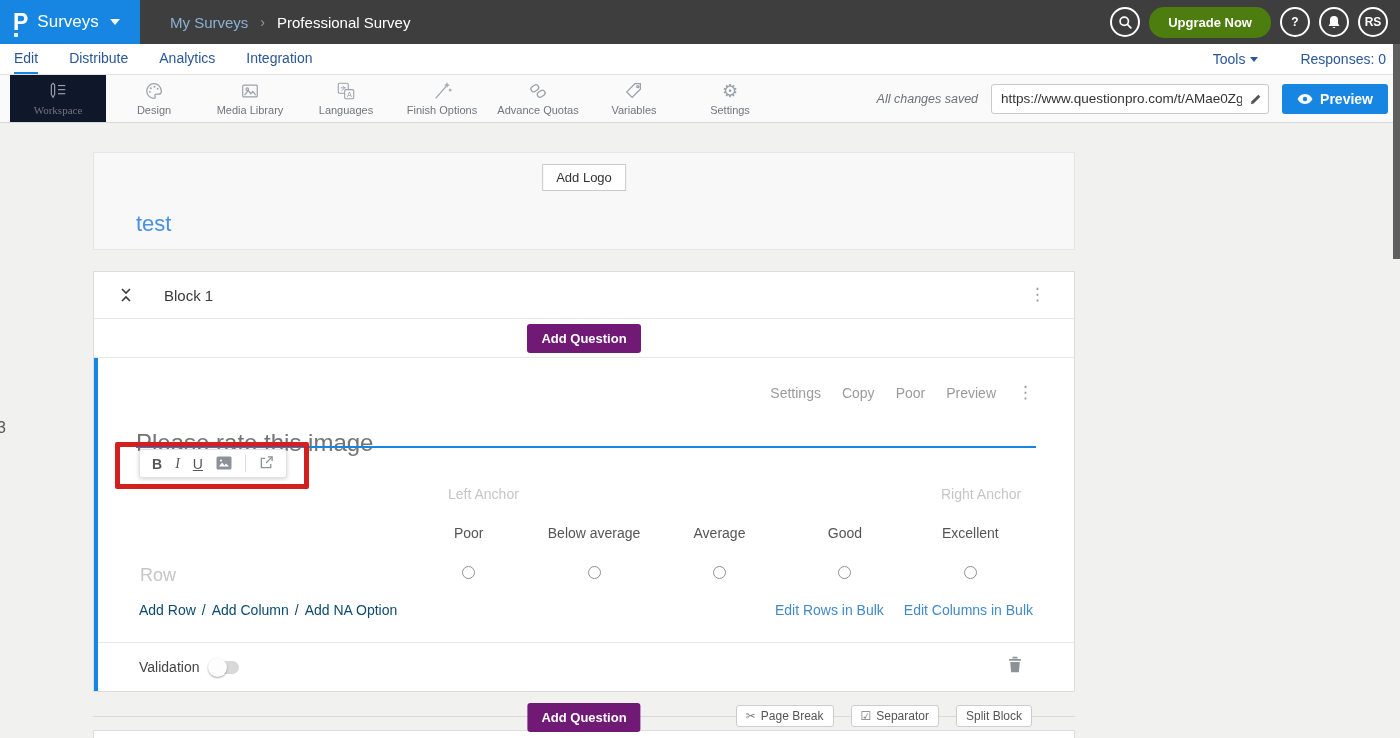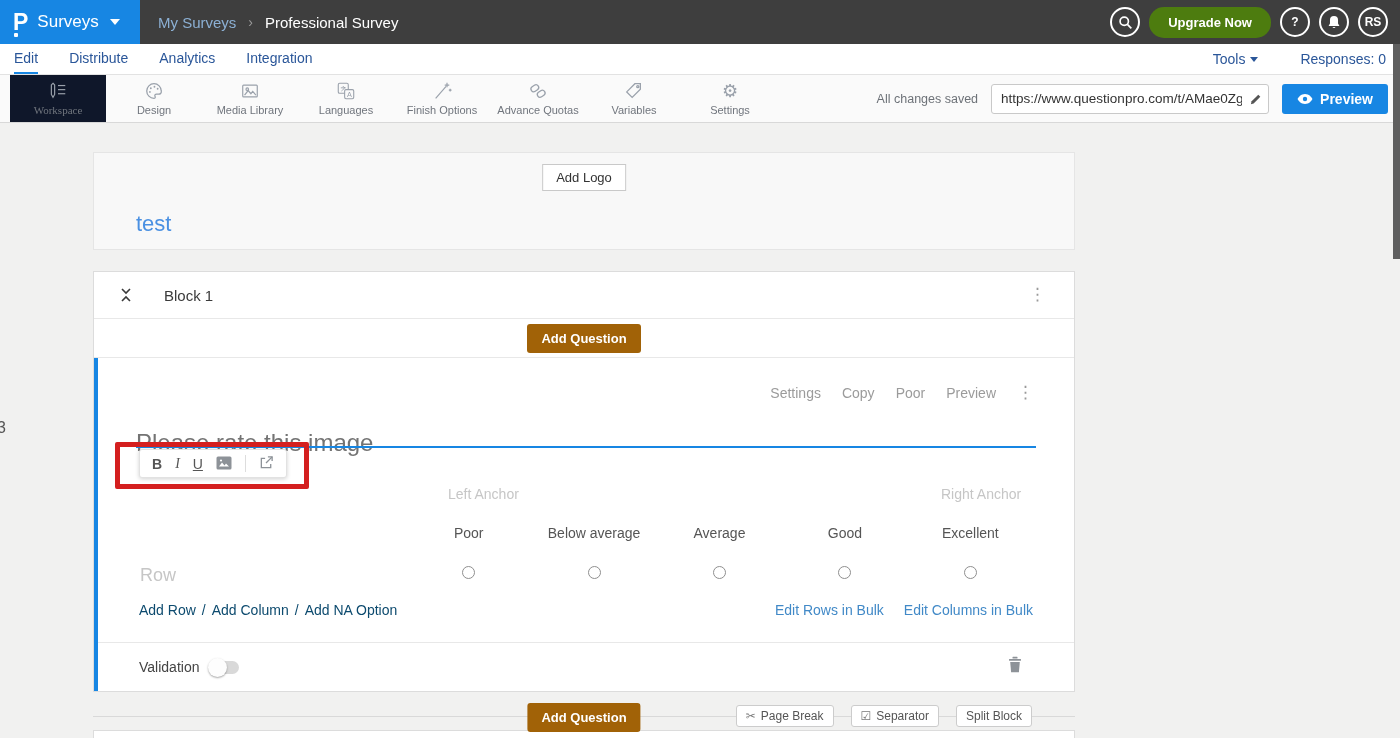--- a/index.html
+++ b/index.html
@@ -8,21 +8,21 @@
 
   
   .topbar { height:44px; background:#3e3e3e; display:flex; align-items:center; position:relative; }
   .logo-area { width:140px; height:44px; background:#1786e3; display:flex; align-items:center;
                padding-left:13px; gap:9px; cursor:pointer; }
   .logo-mark { position:relative; color:#fff; font-size:23px; font-weight:bold; line-height:22px; }
   .logo-mark::after { content:""; position:absolute; left:1px; bottom:-4px; width:4px; height:4px; background:#fff; border-radius:1px; }
   .logo-label { color:#fff; font-size:17px; }
   .caret-down { width:0; height:0; border-left:5px solid transparent; border-right:5px solid transparent;
                 border-top:6px solid #fff; margin-left:2px; }
-  .breadcrumb { margin-left:18px; display:flex; align-items:flex-start; gap:12px; font-size:15px; }
+  .breadcrumb { margin-left:30px; display:flex; align-items:flex-start; gap:12px; font-size:15px; }
   .crumb-parent { color:#8cb0d4; cursor:pointer; }
   .crumb-sep { color:#9a9a9a; font-size:14px; }
   .crumb-current { color:#fff; }
   .topbar-right { position:absolute; right:12px; top:0; height:44px; display:flex; align-items:center; gap:9px; }
   .circle-btn { width:30px; height:30px; border:2px solid #fff; border-radius:50%;
                 display:flex; align-items:center; justify-content:center;
                 color:#fff; font-weight:bold; font-size:12px; background:transparent; cursor:pointer; }
   .upgrade-btn { background:#4d7c0f; color:#fff; font-weight:bold; font-size:13px;
                  border:none; border-radius:15px; padding:8px 19px; cursor:pointer; }
 
@@ -39,21 +39,21 @@
 
   
   .toolbar { height:48px; background:#fafafa; border-bottom:1px solid #d8d8d8; display:flex;
              align-items:stretch; position:relative; padding-left:10px; }
   .tool-item { width:96px; display:flex; flex-direction:column; align-items:center; justify-content:center;
                gap:3px; cursor:pointer; }
   .tool-item.active { background:#0f172a;font-family:Liberation Serif, serif; }
   .tool-label { font-size:11px; color:#70757d; white-space:nowrap; }
   .gear-glyph { font-size:18px; line-height:20px; color:#9aa1ab; }
   .toolbar-right { position:absolute; right:12px; top:0; height:47px; display:flex; align-items:center; gap:13px; }
-  .save-status { font-size:12.5px; color:#6d7278; }
+  .save-status { font-style:italic; font-size:12.5px; color:#6d7278; }
   .url-wrap { position:relative; }
   .url-input { width:278px; height:30px; border:1px solid #c9c9c9; border-radius:3px; font-size:13.5px;
                color:#333; padding:0 26px 0 9px; background:#fff; font-family:"Liberation Sans",sans-serif; }
   .pencil-icon { position:absolute; right:7px; top:8px; cursor:pointer; }
   .preview-btn { background:#1786e3; color:#fff; border:none; border-radius:3px; height:30px; padding:0 15px;
                  font-size:14px; font-weight:bold; display:flex; align-items:center; gap:7px; cursor:pointer; }
 
   
   .content { position:relative; height:615px; background:#f1f1f0; }
   .margin-note { position:absolute; left:-3px; top:296px; font-size:16px; color:#555; }
@@ -66,21 +66,21 @@
   .survey-title { position:absolute; left:42px; top:58px; font-size:22px; color:#4a90e2; cursor:text; }
 
   .block { margin-top:21px; background:#fff; border:1px solid #dcdcdc; }
   .block-header { height:46px; display:flex; align-items:center; position:relative; }
   .collapse-icon { margin-left:25px; cursor:pointer; display:flex; }
   .block-title { margin-left:31px; font-size:15px; color:#3a3a3a; }
   .menu-dots { color:#9a9a9a; font-size:17px; line-height:14px; cursor:pointer; }
   .block-header .menu-dots { position:absolute; right:28px; }
   .addq-strip { height:40px; border-top:1px solid #e8e8e8; border-bottom:1px solid #e8e8e8;
                 display:flex; align-items:center; justify-content:center; }
-  .btn-primary { background:#a16207; color:#fff; font-size:13px; font-weight:bold; border:none;
+  .btn-primary { background:#701a75; color:#fff; font-size:13px; font-weight:bold; border:none;
                  border-radius:3px; padding:7px 14px; cursor:pointer; }
 
   .question-section { position:relative; height:333px; border-left:4px solid #1786e3; }
   .q-actions { position:absolute; top:27px; right:40px; display:flex; gap:21px; align-items:center;
                font-size:14px; color:#9b9b9b; }
   .q-action { cursor:pointer; }
   .q-text { position:absolute; top:71px; left:38px; font-size:24px; color:#737373; cursor:text; }
   .q-underline { position:absolute; top:88px; left:38px; width:900px; height:2px; background:#1786e3; }
   .annotation-rect { position:absolute; top:84px; left:17px; width:194px; height:47px;
                      border:5px solid #d41f1f; border-radius:2px; z-index:3; pointer-events:none; }

